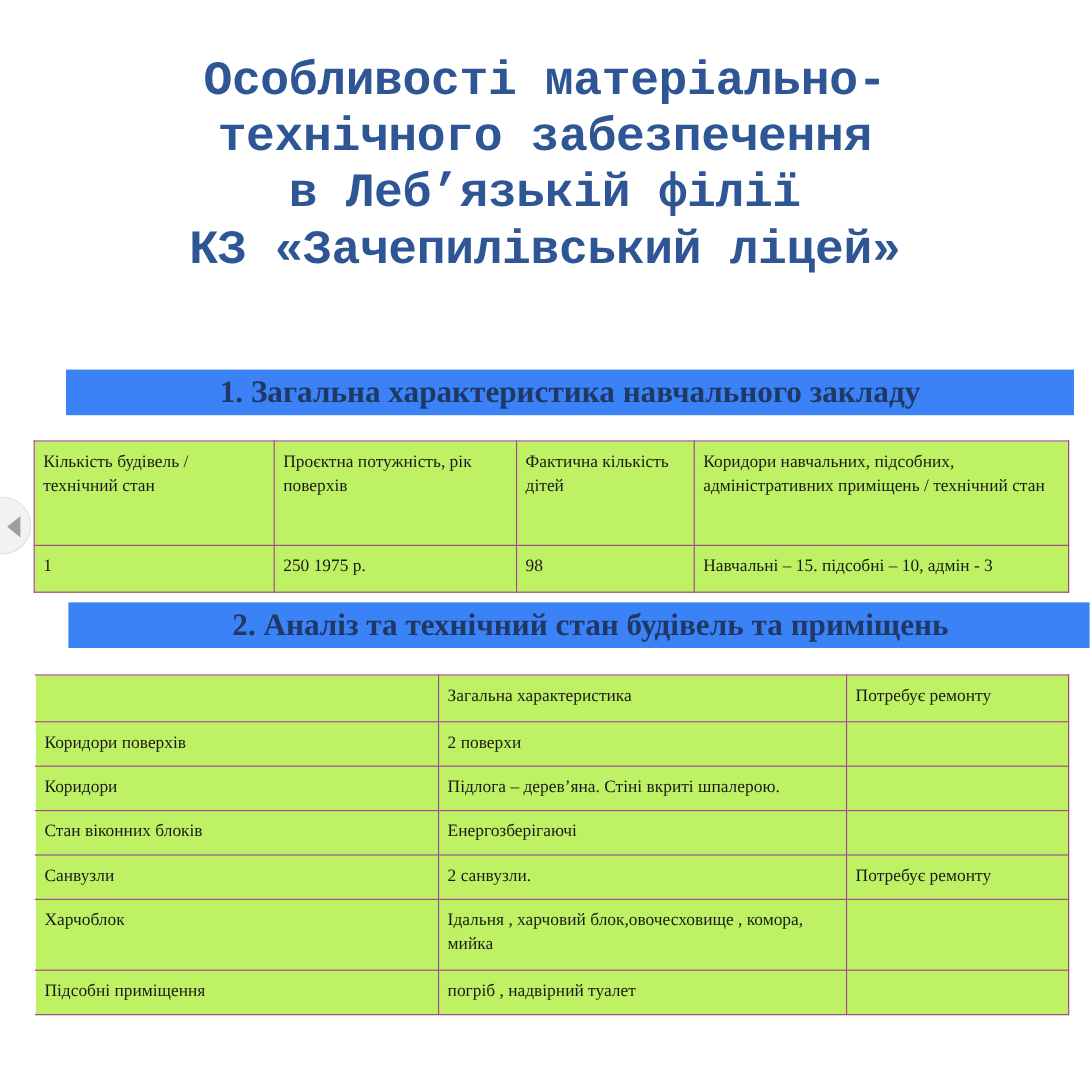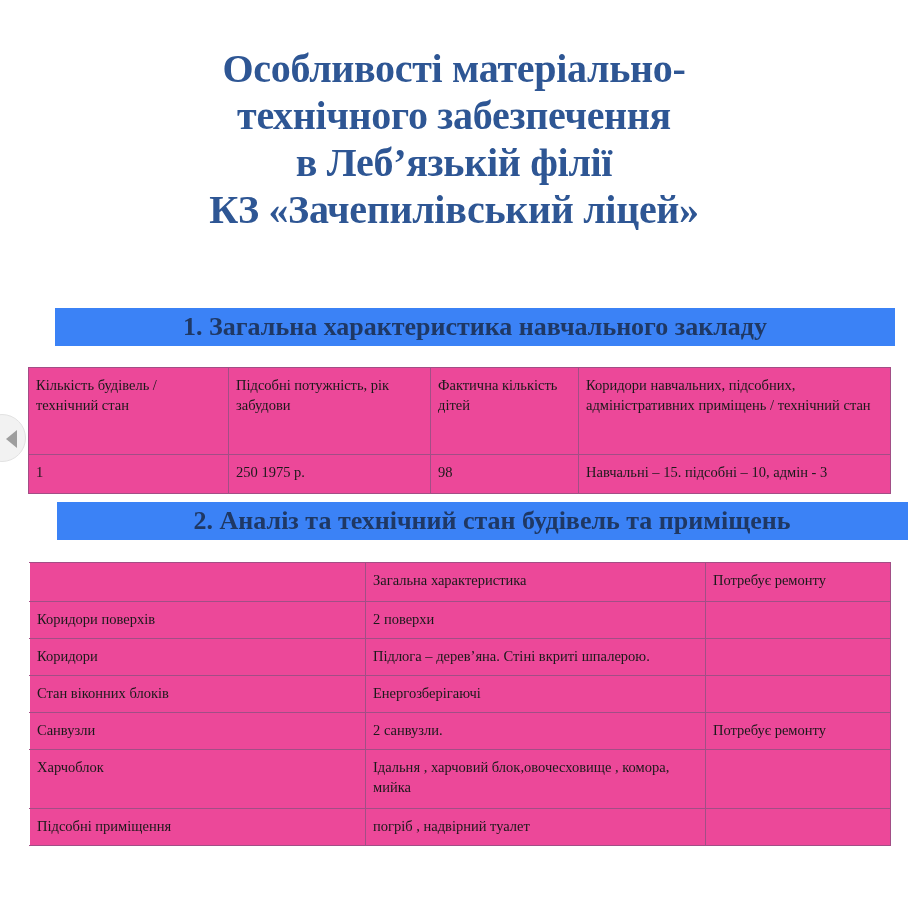--- a/index.html
+++ b/index.html
@@ -17,21 +17,21 @@
     color: #222222;
   }
 
   
   .slide-title {
     position: absolute;
     left: 0;
     top: 18px;
     width: 908px;
     text-align: center;
-    font-family: Liberation Serif, serif;
+    font-family: Liberation Mono, monospace;
     font-weight: bold;
     font-size: 40px;
     line-height: 1.18;
     letter-spacing: -0.3px;
     color: #2E5694;
     white-space: pre-line;
   }
 
   
   .section-banner {
@@ -68,21 +68,21 @@
     color: #1a1a1a;
     table-layout: fixed;
   }
   table.doc-table td,
   table.doc-table th {
     border: 1px solid #A24E86;
     padding: 7px 8px 7px 7px;
     text-align: left;
     vertical-align: top;
     font-weight: normal;
-    background: #ec4899;
+    background: #bef264;
   }
 
   
   #table-general {
     left: 28px;
     top: 367px;
     width: 862px;
   }
   #table-general td { height: 20px; }
   #table-general tr.head-row td { height: 72px; }
@@ -136,21 +136,21 @@
 <table class="doc-table" id="table-general">
   <colgroup>
     <col style="width:200px">
     <col style="width:202px">
     <col style="width:148px">
     <col style="width:312px">
   </colgroup>
   <tbody>
     <tr class="head-row">
       <td>Кількість будівель / технічний стан</td>
-      <td>Підсобні потужність, рік забудови</td>
+      <td>Проєктна потужність, рік поверхів</td>
       <td>Фактична кількість дітей</td>
       <td>Коридори навчальних, підсобних, адміністративних приміщень / технічний стан</td>
     </tr>
     <tr class="data-row">
       <td>1</td>
       <td>250  1975 р.</td>
       <td>98</td>
       <td>Навчальні – 15. підсобні – 10, адмін - 3</td>
     </tr>
   </tbody>

